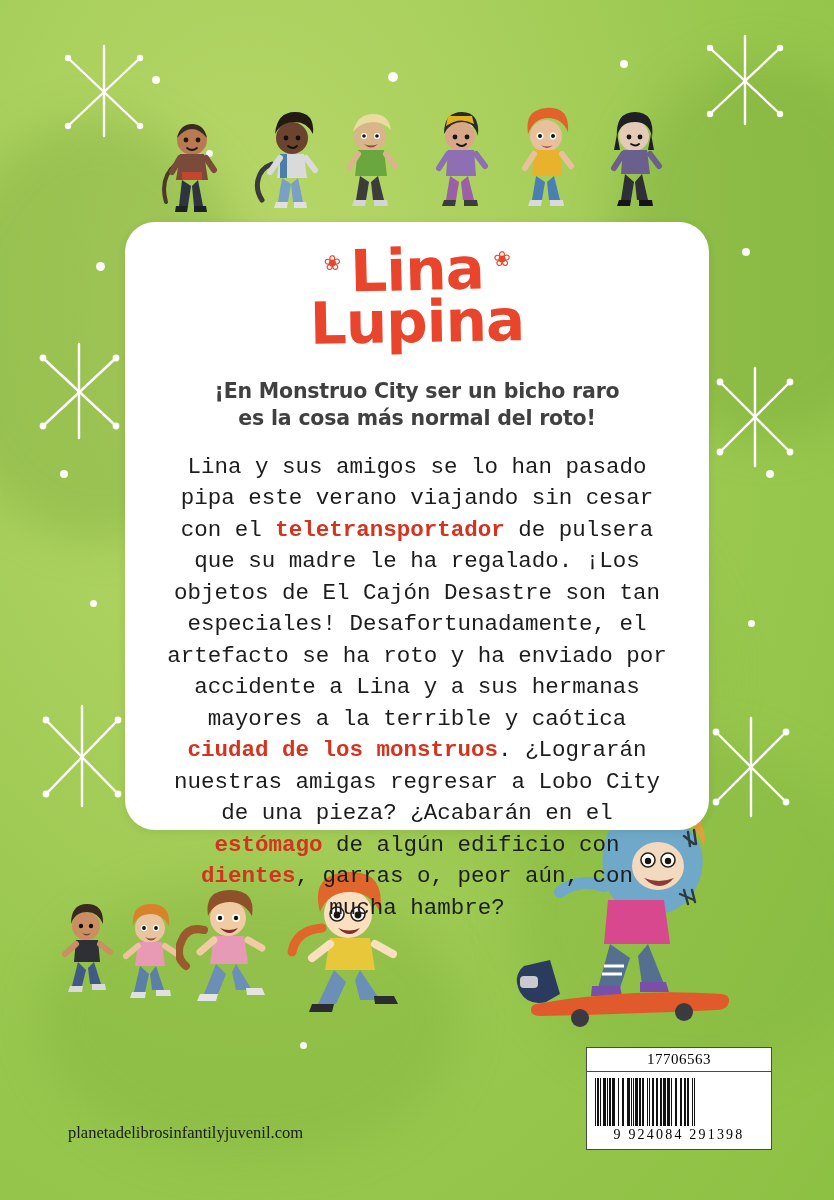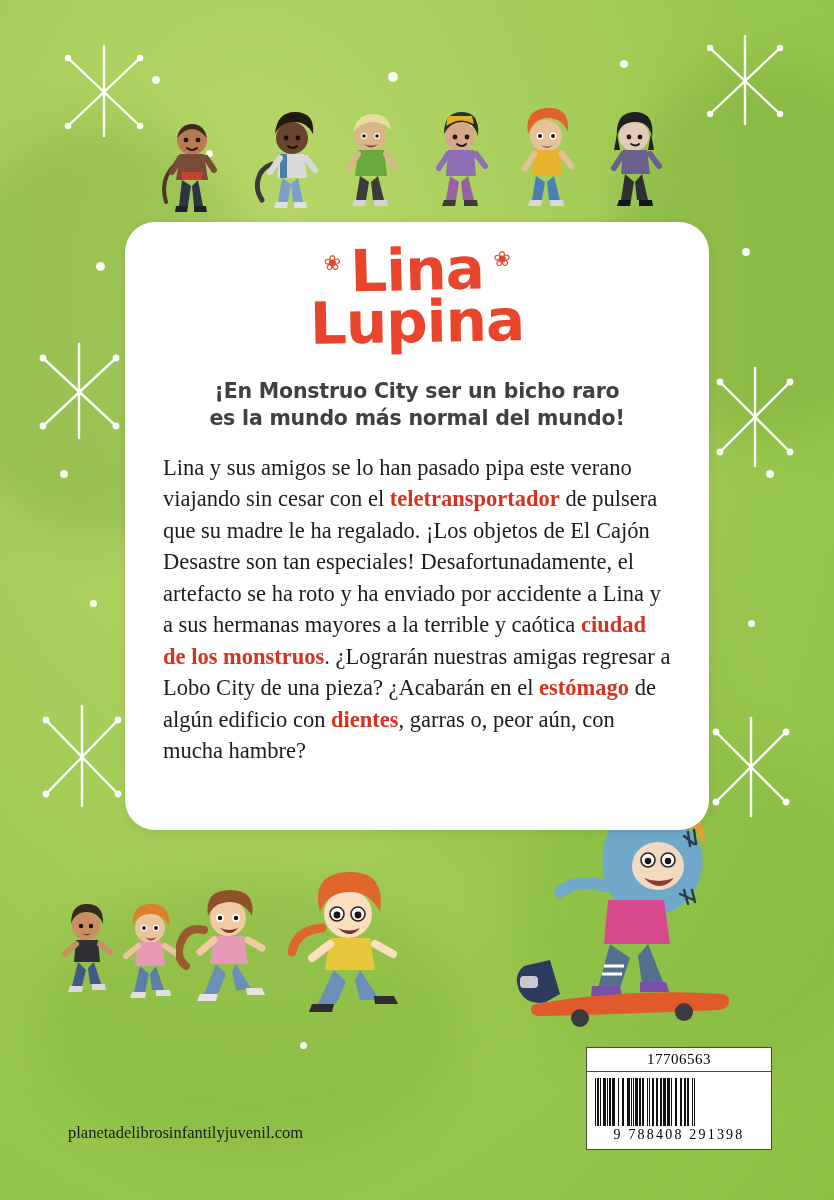--- a/index.html
+++ b/index.html
@@ -98,23 +98,23 @@
     color: #404040;
     font-family: "DejaVu Sans", sans-serif;
     font-weight: bold;
     font-size: 20.5px;
     line-height: 1.32;
     letter-spacing: -0.2px;
   }
 
   .blurb {
     margin-top: 20px;
-    text-align: left;
+    text-align: center;
     color: #1c1c1c;
-    font-family: Liberation Serif, serif;
+    font-family: Liberation Mono, monospace;
     font-size: 22.5px;
     line-height: 1.40;
   }
   .blurb .hl {
     color: #d6331f;
     font-weight: bold;
   }
 
   
   .footer-text {
@@ -512,21 +512,21 @@
 
     <div class="logo">
       <span class="l1">
         <span class="paw left">❀</span><span>Lina</span><span class="paw right">❀</span>
       </span>
       <span class="l2">Lupina</span>
     </div>
 
     <div class="tagline">
       <div>¡En Monstruo City ser un bicho raro</div>
-      <div>es la mundo más normal del mundo!</div>
+      <div>es la cosa más normal del roto!</div>
     </div>
 
     <div class="blurb" id="blurb"><span>Lina y sus amigos se lo han pasado pipa este verano viajando sin cesar con el </span><span class="hl">teletransportador</span><span> de pulsera que su madre le ha regalado. ¡Los objetos de El Cajón Desastre son tan especiales! Desafortunadamente, el artefacto se ha roto y ha enviado por accidente a Lina y a sus hermanas mayores a la terrible y caótica </span><span class="hl">ciudad de los monstruos</span><span>. ¿Lograrán nuestras amigas regresar a Lobo City de una pieza? ¿Acabarán en el </span><span class="hl">estómago</span><span> de algún edificio con </span><span class="hl">dientes</span><span>, garras o, peor aún, con mucha hambre?</span></div>
 
   </div>
 
   <div class="footer-text">
     <div>planetadelibrosinfantilyjuvenil.com</div>
   </div>
 
@@ -586,17 +586,17 @@
           <i style="width: 2px; background: rgb(17, 17, 17);"></i>
           <i style="width: 2px; background: transparent;"></i>
           <i style="width: 2px; background: rgb(17, 17, 17);"></i>
           <i style="width: 1px; background: transparent;"></i>
           <i style="width: 2px; background: rgb(17, 17, 17);"></i>
           <i style="width: 3px; background: transparent;"></i>
           <i style="width: 1px; background: rgb(17, 17, 17);"></i>
           <i style="width: 1px; background: transparent;"></i>
           <i style="width: 1px; background: rgb(17, 17, 17);"></i>
         </div>
-      <div class="ean">9 788408 291398</div>
+      <div class="ean">9 924084 291398</div>
     </div>
   </div>
 
 </div>
 
 </body></html>

